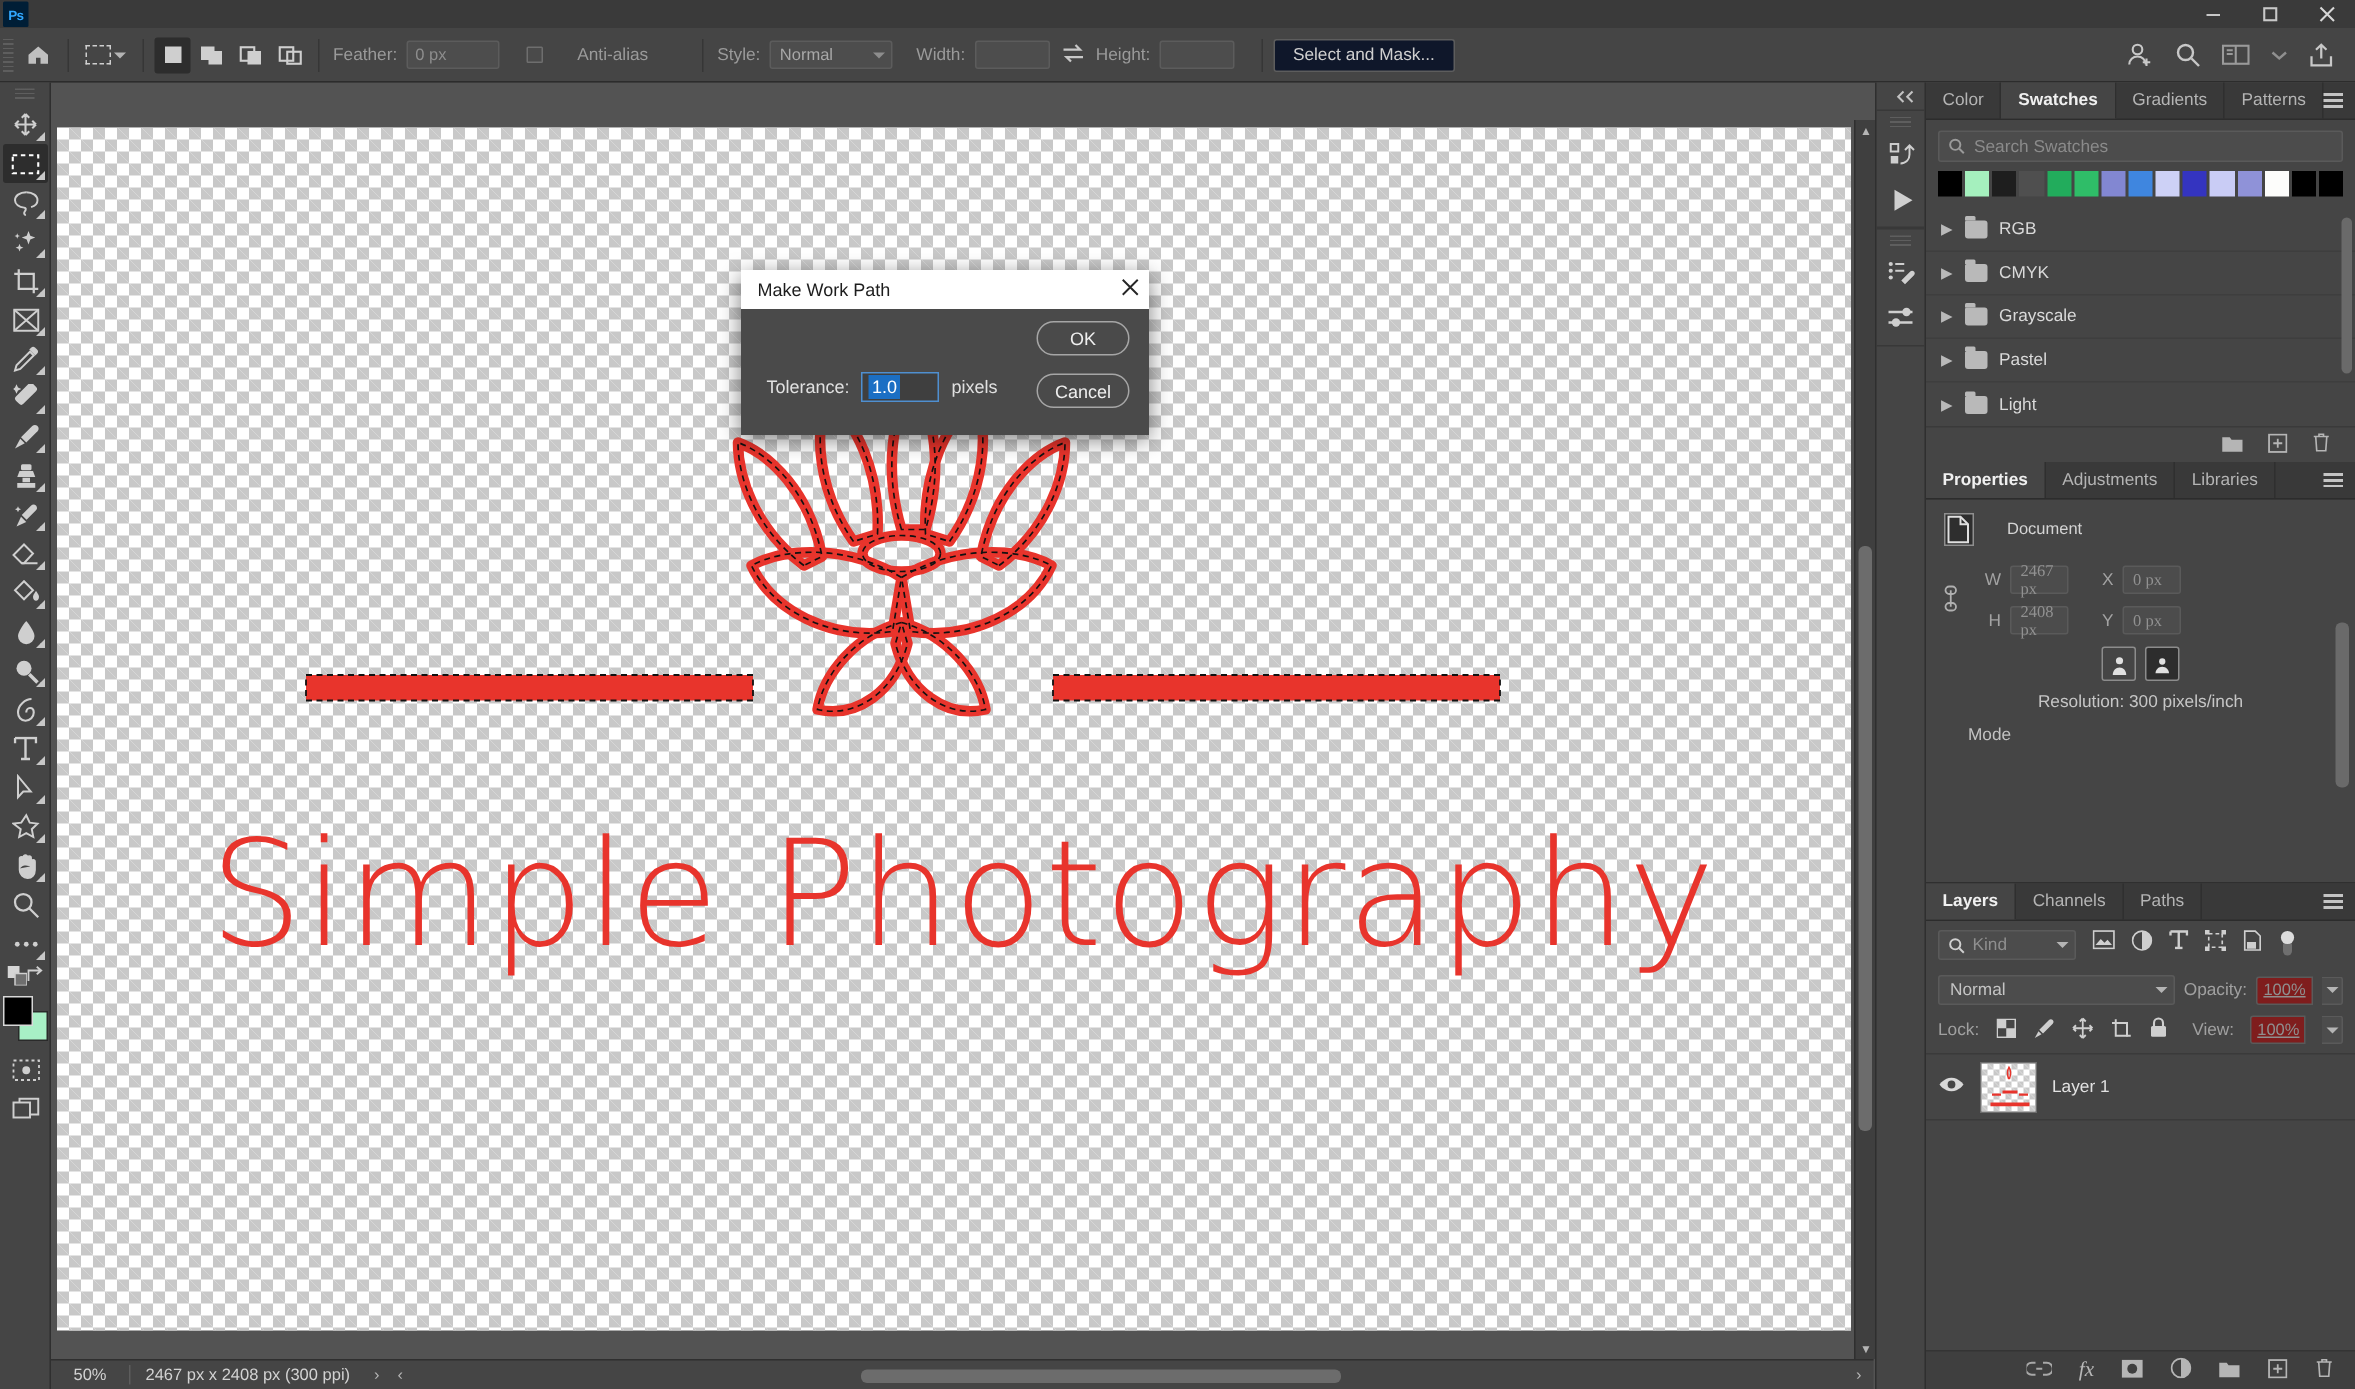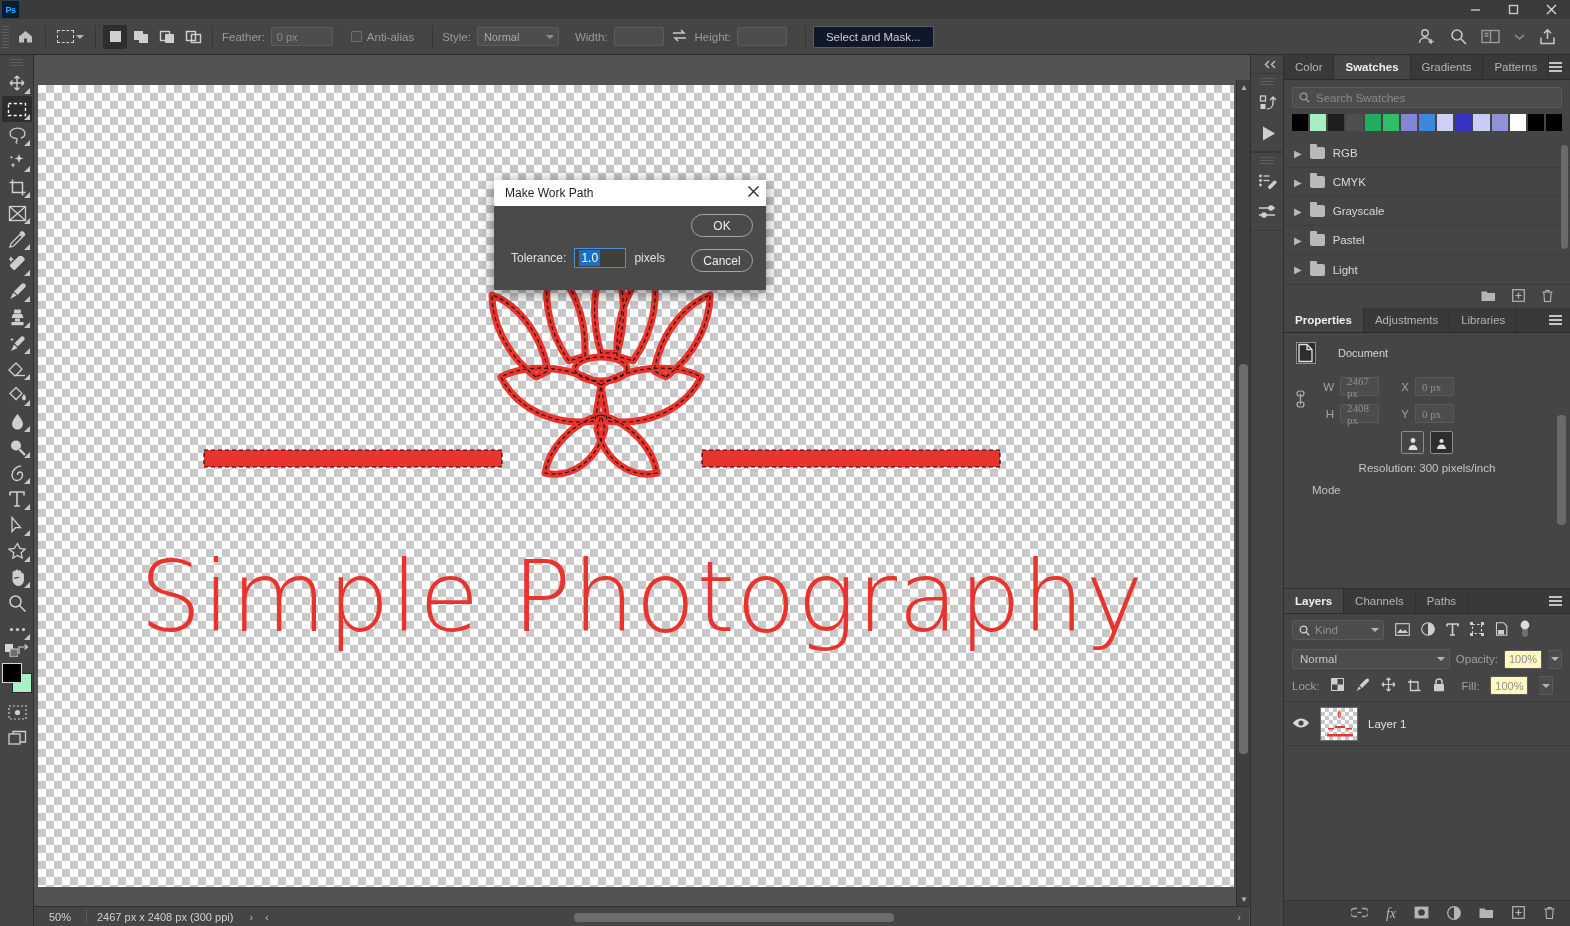--- a/index.html
+++ b/index.html
@@ -228,32 +228,32 @@
     padding-left:6px;font-family:Liberation Serif, serif; }
   .linkico{ color:#b0b0b0; font-size:13px; width:16px; text-align:center; }
   .orient{ display:flex; gap:6px; justify-content:center; padding:6px 0 4px; }
   .or-btn{ width:23px; height:23px; border:1px solid #8c8c8c; border-radius:2px;
     display:flex; align-items:center; justify-content:center; }
   .or-btn.active{ background:#2d2d2d; }
   .reso{ text-align:center; color:#c6c6c6; font-size:11.5px; padding:4px 0 2px; }
   .modelbl{ padding:8px 0 4px 28px; color:#c2c2c2; font-size:11.5px; }
 
   
-  .layer-filter{ display:flex; align-items:center; gap:11px; padding:6px 8px; }
+  .layer-filter{ display:flex; align-items:flex-start; gap:11px; padding:6px 8px; }
   .kindbox{ width:92px; height:20px; background:#4c4c4c; border:1px solid #5a5a5a;
     border-radius:2px; display:flex; align-items:center; gap:5px; padding:0 4px 0 6px;
     color:#8f8f8f; font-size:11.5px; }
   .blendrow{ display:flex; align-items:center; gap:6px; padding:3px 8px 4px; }
   .blendsel{ flex:1; height:20px; background:#4c4c4c; border:1px solid #5a5a5a;
     border-radius:2px; display:flex; align-items:center; justify-content:space-between;
     padding:0 4px 0 7px; color:#c4c4c4; font-size:11.5px; }
   .opc-lbl{ color:#a0a0a0; font-size:11.5px; }
-  .opc-val{ width:38px; height:19px; background:#fef9c3; border:1px solid #5a5a5a;
+  .opc-val{ width:38px; height:19px; background:#7f1d1d; border:1px solid #5a5a5a;
     border-radius:2px 0 0 2px; color:#8f8f8f; font-size:11px;
-    display:flex; align-items:center; justify-content:center; }
+    display:flex; align-items:center; justify-content:center;text-decoration:underline; }
   .opc-car{ width:14px; height:19px; background:#4c4c4c; border:1px solid #5a5a5a;
     border-left:none; border-radius:0 2px 2px 0; display:flex; align-items:center;
     justify-content:center; }
   .lockrow{ display:flex; align-items:center; gap:11px; padding:3px 8px 6px;
     border-bottom:1px solid #3a3a3a; }
   .layer-row{ display:flex; align-items:center; gap:10px; height:44px; padding:0 8px;
     border-bottom:1px solid #3a3a3a; }
   .layer-thumb{ width:38px; height:34px; border:1px solid #6d6d6d;
     background-image:
       linear-gradient(45deg,#c8c8c8 25%,transparent 25%,transparent 75%,#c8c8c8 75%),
@@ -355,21 +355,21 @@
           </svg>
     </div>
   </div>
   <div class="ob-sep"></div>
 
   <div class="ob-label">Feather:</div>
   <div class="ob-field" style="width:62px">0 px</div>
 
   <div style="display:flex;align-items:center;margin-left:18px">
     <div class="ob-check"></div>
-    <div class="ob-label" style="margin:0">Anti-alias</div>
+    <div class="ob-label" style="margin:18px">Anti-alias</div>
   </div>
 
   <div class="ob-sep" style="margin-left:18px"></div>
 
   <div class="ob-label">Style:</div>
   <div class="ob-select" style="width:82px">
     <span>Normal</span>
     <span class="caret"></span>
   </div>
 
@@ -983,21 +983,21 @@
               <path d="M3.5 1.5v11h10" stroke="#cfcfcf" stroke-width="1.3"></path>
               <path d="M1 4h10v9" stroke="#cfcfcf" stroke-width="1.3"></path>
             </svg>
       </span>
       <span>
         <svg width="12" height="14" viewBox="0 0 12 14">
               <path d="M3 6V4a3 3 0 0 1 6 0v2" stroke="#cfcfcf" stroke-width="1.4"></path>
               <rect x="1" y="6" width="10" height="7.2" rx="1" fill="#cfcfcf" stroke="none"></rect>
             </svg>
       </span>
-      <span class="opc-lbl" style="margin-left:6px">Fill:</span>
+      <span class="opc-lbl" style="margin-left:6px">View:</span>
       <span class="opc-val">100%</span>
       <span class="opc-car">
             <span class="caret"></span>
           </span>
     </div>
 
     <div class="layer-row">
       <span>
         <svg width="18" height="12" viewBox="0 0 18 12">
               <path d="M1 6s3-4.5 8-4.5S17 6 17 6s-3 4.5-8 4.5S1 6 1 6z" fill="#d8d8d8" stroke="none"></path>

